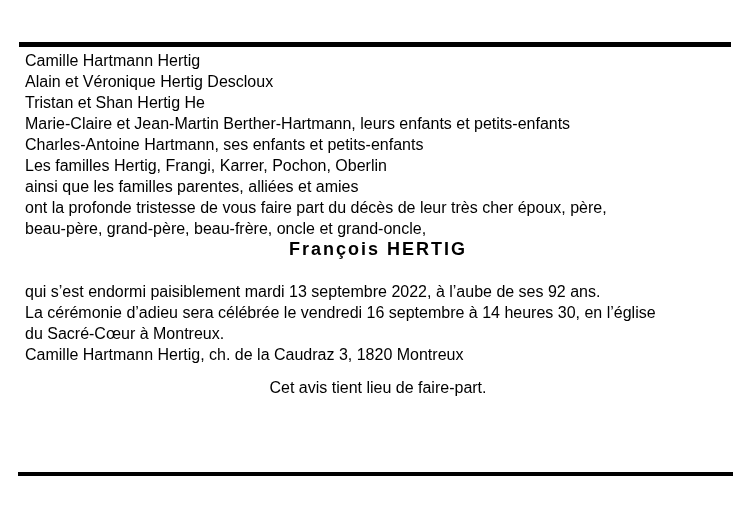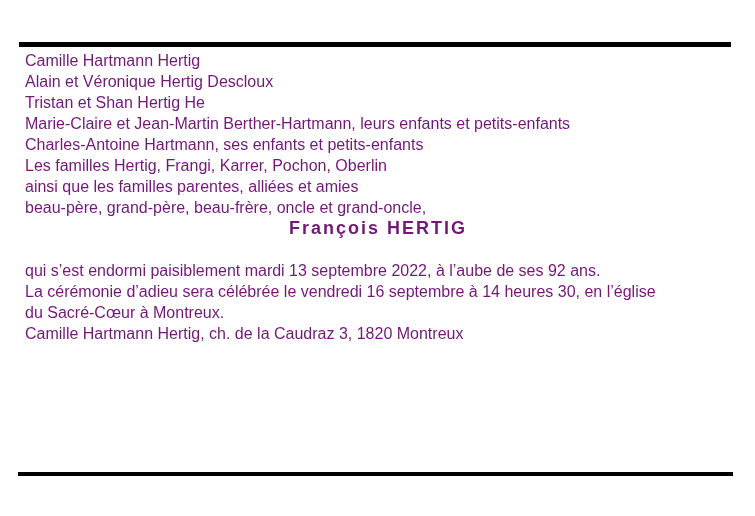--- a/index.html
+++ b/index.html
@@ -7,21 +7,21 @@
     padding: 0;
     background: #ffffff;
   }
   .page {
     position: relative;
     width: 755px;
     height: 516px;
     background: #ffffff;
     overflow: hidden;
     font-family: "Liberation Sans", "DejaVu Sans", sans-serif;
-    color: #701a75;
+    color: #000000;
   }
   .rule {
     position: absolute;
     background: #000000;
   }
   .rule-top {
     left: 19px;
     top: 42px;
     width: 712px;
     height: 5px;
@@ -68,28 +68,30 @@
         <div class="line">Camille Hartmann Hertig</div>
         <div class="line">Alain et Véronique Hertig Descloux</div>
         <div class="line">Tristan et Shan Hertig He</div>
         <div class="line">Marie-Claire et Jean-Martin Berther-Hartmann, leurs enfants et petits-enfants</div>
         <div class="line">Charles-Antoine Hartmann, ses enfants et petits-enfants</div>
         <div class="line">Les familles Hertig, Frangi, Karrer, Pochon, Oberlin</div>
         <div class="line">ainsi que les familles parentes, alliées et amies</div>
       </div>
 
     <div class="block">
+        <div class="line">ont la profonde tristesse de vous faire part du décès de leur très cher époux, père,</div>
         <div class="line">beau-père, grand-père, beau-frère, oncle et grand-oncle,</div>
       </div>
 
     <div class="deceased">François HERTIG</div>
 
     <div class="block">
         <div class="line">qui s’est endormi paisiblement mardi 13 septembre 2022, à l’aube de ses 92 ans.</div>
         <div class="line">La cérémonie d’adieu sera célébrée le vendredi 16 septembre à 14 heures 30, en l’église</div>
         <div class="line">du Sacré-Cœur à Montreux.</div>
         <div class="line">Camille Hartmann Hertig, ch. de la Caudraz 3, 1820 Montreux</div>
       </div>
 
+    <div class="closing">Cet avis tient lieu de faire-part.</div>
   </div>
 
   <div class="rule rule-bottom"></div>
 </div>
 
 </body></html>

